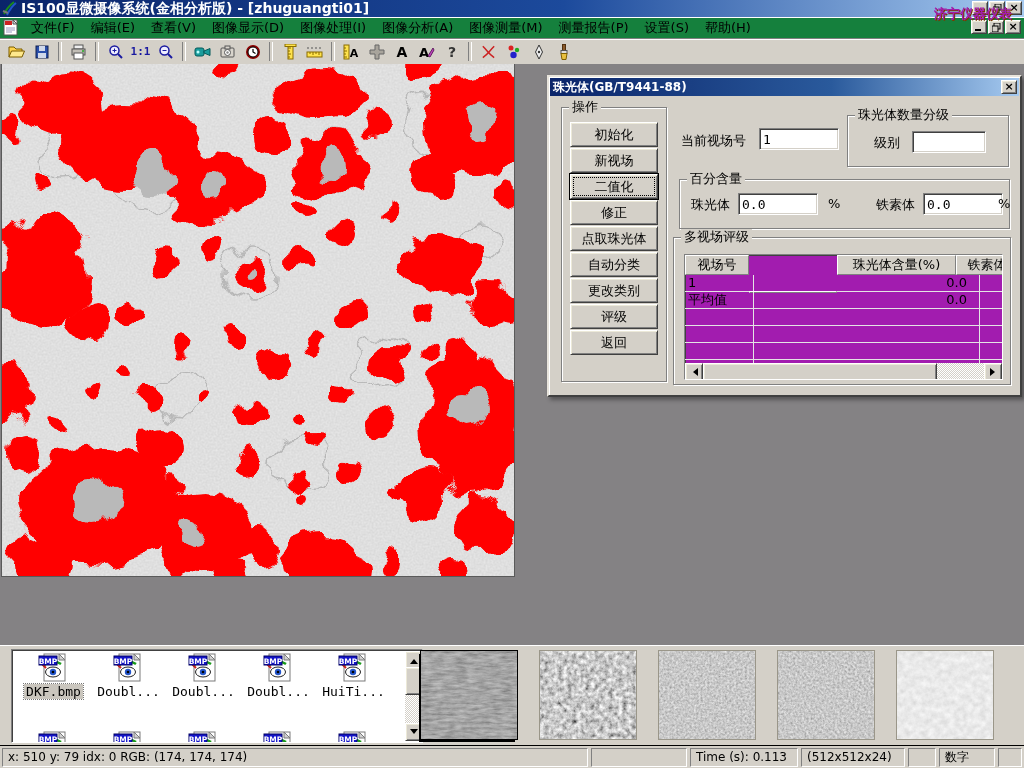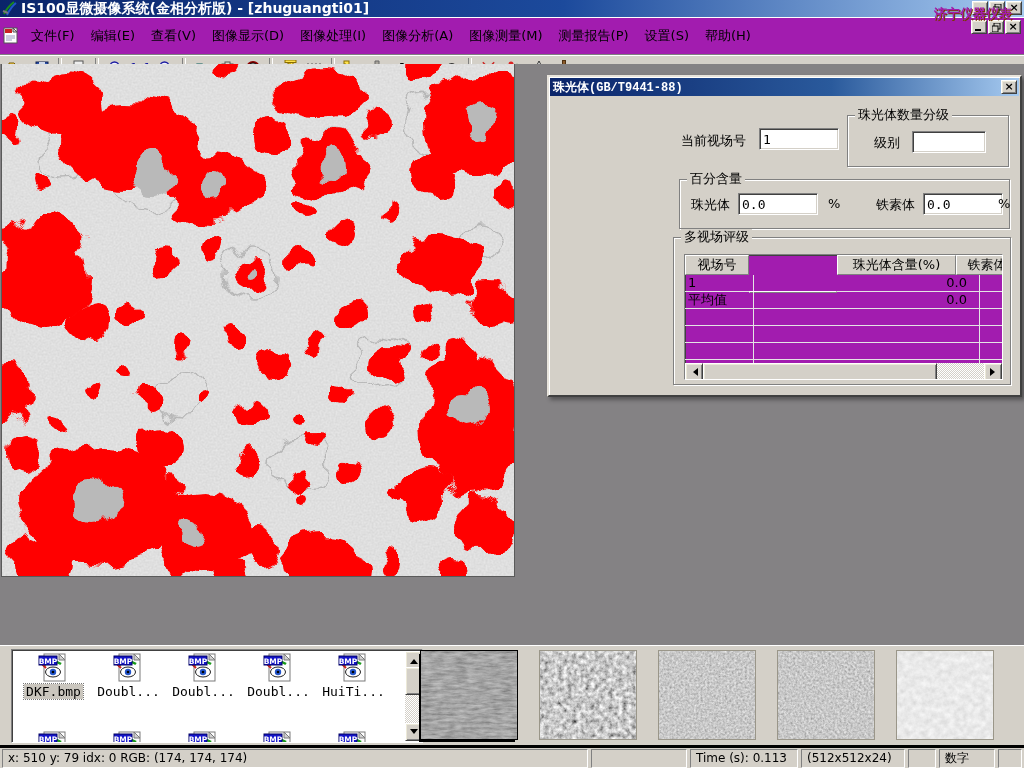--- a/index.html
+++ b/index.html
@@ -37,21 +37,21 @@
   .titlebar .ttext{color:#fff;font-size:14px;font-weight:bold;margin-left:3px;white-space:nowrap;}
   .app-ic{width:16px;height:15px;display:inline-block;}
   .winbtns{position:absolute;right:2px;top:1px;display:flex;gap:1px;}
   .wbtn{width:16px;height:14px;display:flex;align-items:center;justify-content:center;padding:0;}
   .watermark{
     position:absolute;right:12px;top:5px;color:#a21caf;font-size:13px;font-weight:bold;
     text-shadow:1px 1px 0 #7a3a00;z-index:40;pointer-events:none;white-space:nowrap;
   }
   
   .menubar{
-    height:21px;background:#a21caf;display:flex;align-items:center;padding:8px 2px;
+    height:21px;background:#15803d;display:flex;align-items:center;padding:0 2px;
     box-shadow:inset 0 1px 0 #fff;border-bottom:1px solid #808080;position:relative;
   }
   .menu-item{font-size:13px;padding:1px 8px;color:#000;white-space:nowrap;}
   .doc-ic{width:17px;height:17px;margin:0 3px 0 1px;}
   .mdibtns{position:absolute;right:3px;top:3px;display:flex;gap:1px;}
   
   .toolbar{
     height:25px;background:#d4d0c8;display:flex;align-items:center;padding:0 4px;
     box-shadow:inset 0 1px 0 #fff;border-bottom:1px solid #ec4899;
   }
@@ -65,21 +65,21 @@
   
   .dialog{
     position:absolute;left:547px;top:11px;width:471px;height:318px;background:#d4d0c8;
     border:2px solid;border-color:#e8e4dc #404040 #404040 #e8e4dc;
     box-shadow:inset 1px 1px 0 #fff, 3px 3px 4px rgba(0,0,0,.35);z-index:10;
   }
   .dlg-title{
     height:18px;margin:1px;background:linear-gradient(90deg,#0a246a 0%,#2a5a9c 60%,#a6caf0 100%);
     display:flex;align-items:center;padding:0 3px;position:relative;
   }
-  .dlg-title-text{color:#fff;font-size:12px;font-weight:bold;white-space:nowrap;font-family:Liberation Mono, monospace;}
+  .dlg-title-text{color:#fff;font-size:12px;font-weight:bold;white-space:nowrap;}
   .dlg-close{position:absolute;right:2px;top:2px;width:16px;height:14px;display:flex;align-items:center;justify-content:center;}
   .xglyph{font-size:11px;font-weight:bold;line-height:10px;color:#000;font-family:"DejaVu Sans",sans-serif;}
   .op-group{left:12px;top:30px;width:104px;height:273px;}
   .op-col{position:absolute;left:8px;top:14px;width:88px;}
   .op-btn{
     display:block;width:88px;height:25px;margin-bottom:1px;font-size:13px;color:#000;
     background:#d4d0c8;border:1px solid;border-color:#ffffff #404040 #404040 #ffffff;
     box-shadow:inset 1px 1px 0 #ece9d8, inset -1px -1px 0 #808080;
     font-family:"DejaVu Sans","Liberation Sans",sans-serif;padding:0;
   }
@@ -135,21 +135,21 @@
   }
   .file-item.sel .file-name{background:#cac6be;outline:1px dotted #777;}
   .vscroll{position:absolute;right:1px;top:1px;bottom:1px;width:16px;}
   .vthumb{position:absolute;left:0;top:16px;width:16px;height:26px;}
   .thumb-strip{position:absolute;left:420px;top:4px;display:flex;gap:21px;}
   .thumb{width:96px;height:88px;flex:none;border:1px solid #9a9689;font-size:0;}
   .thumb.active{border:1px solid #000;box-shadow:-2px 3px 0 -1px #000;}
   
   .statusbar{
     position:absolute;top:745px;left:0;width:1024px;height:23px;background:#d4d0c8;
-    border-top:3px solid #000000;display:flex;align-items:center;padding:0 2px;gap:3px;box-sizing:border-box;
+    border-top:1px solid #000000;display:flex;align-items:center;padding:0 2px;gap:3px;box-sizing:border-box;
   }
   .sb-pane{
     height:17px;line-height:16px;font-size:12px;padding:0 5px;color:#000;white-space:nowrap;overflow:hidden;
     border:1px solid;border-color:#808080 #fff #fff #808080;flex:none;
   }
   .sb-pos{flex:1 1 auto;}
   svg{display:block;}
 </style>
 </head>
 <body>
@@ -518,20 +518,34 @@
   </div>
 
   <div class="dialog">
     <div class="dlg-title">
       <span class="dlg-title-text">珠光体(GB/T9441-88)</span>
       <button class="dlg-close raised">
           <span class="xglyph">×</span>
         </button>
     </div>
 
+    <div class="gb op-group">
+      <span class="gb-label">操作</span>
+      <div class="op-col" id="op-buttons">
+          <button class="op-btn">初始化</button>
+          <button class="op-btn">新视场</button>
+          <button class="op-btn focused">二值化</button>
+          <button class="op-btn">修正</button>
+          <button class="op-btn">点取珠光体</button>
+          <button class="op-btn">自动分类</button>
+          <button class="op-btn">更改类别</button>
+          <button class="op-btn">评级</button>
+          <button class="op-btn">返回</button>
+        </div>
+    </div>
 
     <span class="fld-label" style="left:132px;top:55px;">当前视场号</span>
     <input class="tfield" style="left: 210px; top: 51px; width: 72px;" value="1">
 
     <div class="gb" style="left:298px;top:38px;width:160px;height:50px;">
       <span class="gb-label">珠光体数量分级</span>
       <span class="fld-label" style="left:26px;top:18px;">级别</span>
       <input class="tfield" style="left: 64px; top: 15px; width: 66px;" value="">
     </div>
 

